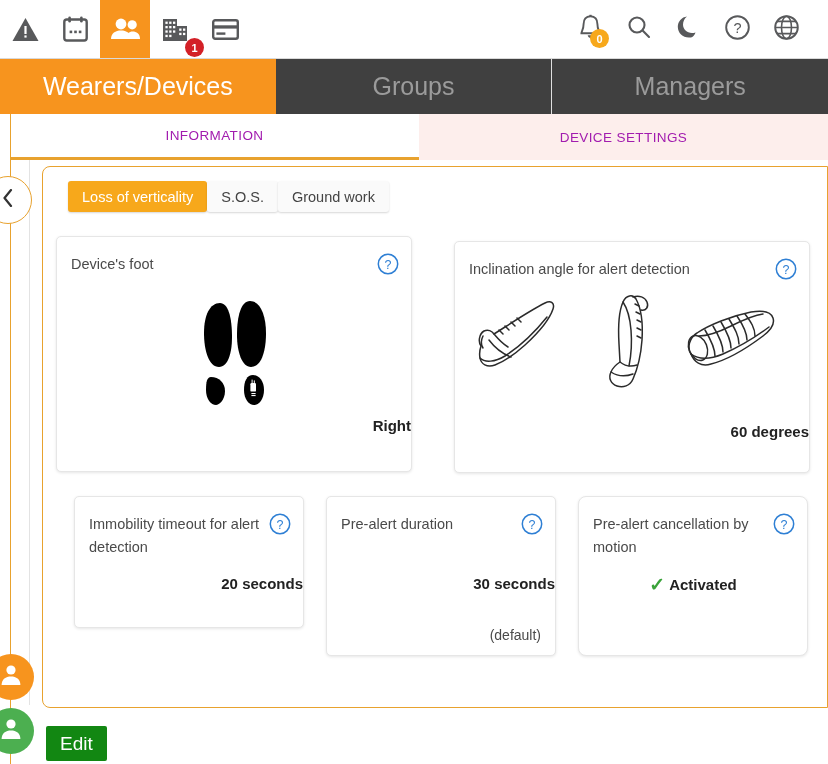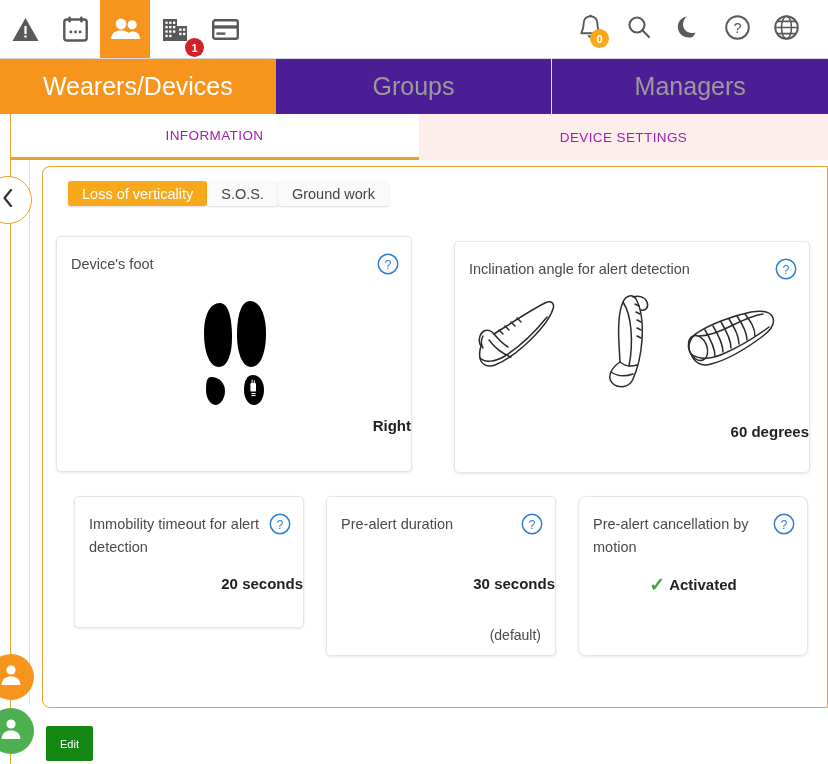--- a/index.html
+++ b/index.html
@@ -40,21 +40,21 @@
   .badge.orange { background: #f7a81b; width: 19px; height: 19px; right: -5px; bottom: -4px; }
 
   
   .navtabs {
     position: absolute; top: 59px; left: 0; width: 828px; height: 55px;
     display: flex; background: #ffffff;
   }
   .navtab {
     flex: 1; display: flex; align-items: center; justify-content: center;
     font-size: 25px; color: #9b9b9b; cursor: pointer;
-    border-right: 1px solid #e0e0e0; background: #4c1d95;
+    border-right: 1px solid #e0e0e0; background: #404040;
   }
   .navtab:last-child { border-right: none; }
   .navtab.active { background: #f7941e; color: #ffffff; border-right: none; }
 
   
   .subtabs {
     position: absolute; top: 114px; left: 10px; width: 818px; height: 46px;
     display: flex;
   }
   .subtab {
@@ -87,21 +87,21 @@
   .avatar.green  { background: #4caf50; top: 708px; }
 
   
   .panel {
     position: absolute; left: 42px; top: 166px; width: 786px; height: 542px;
     background: #ffffff; border: 1px solid #e8a22e;
     border-top-left-radius: 8px; border-bottom-left-radius: 8px;
   }
   .modetabs { position: absolute; left: 68px; top: 181px; display: flex; z-index: 4; }
   .modetab {
-    height: 25px; display: flex; align-items: center; padding: 0 14px;
+    height: 31px; display: flex; align-items: center; padding: 0 14px;
     font-size: 14.5px; background: #fafafa; color: #444444; cursor: pointer;
     border-radius: 3px; box-shadow: 0 1px 2px rgba(0,0,0,.16);
   }
   .modetab.active { background: #f7a81b; color: #ffffff; font-weight: normal; }
 
   
   .card {
     position: absolute; background: #ffffff; border: 1px solid #e6e6e6;
     border-radius: 5px; box-shadow: 0 1px 3px rgba(0,0,0,.10);
   }
@@ -124,21 +124,21 @@
   #card-foot      { left: 56px;  top: 236px; width: 356px; height: 236px; }
   #card-incl      { left: 454px; top: 241px; width: 356px; height: 232px; }
   #card-immob     { left: 74px;  top: 496px; width: 230px; height: 132px; }
   #card-prealert  { left: 326px; top: 496px; width: 230px; height: 160px; }
   #card-cancel    { left: 578px; top: 496px; width: 230px; height: 160px; border-radius: 8px; }
 
   
   .btnrow { position: absolute; left: 46px; top: 726px; display: flex; gap: 12px; }
   .btn {
     height: 35px; display: flex; align-items: center; justify-content: center;
-    padding: 0 14px; font-size: 11px; color: #ffffff; cursor: pointer;
+    padding: 0 14px; font-size: 19px; color: #ffffff; cursor: pointer;
     border: none; border-radius: 2px; font-family: "Liberation Sans", sans-serif;
   }
   .btn.edit { background: #128712; }
   .btn.restore { background: #1500ff; }
 
   .chk { color: #3aa33a; font-size: 19px; margin-right: 4px; font-weight: bold; }
   .val-row { display: flex; align-items: center; justify-content: center; }
 </style>
 </head>
 <body>

